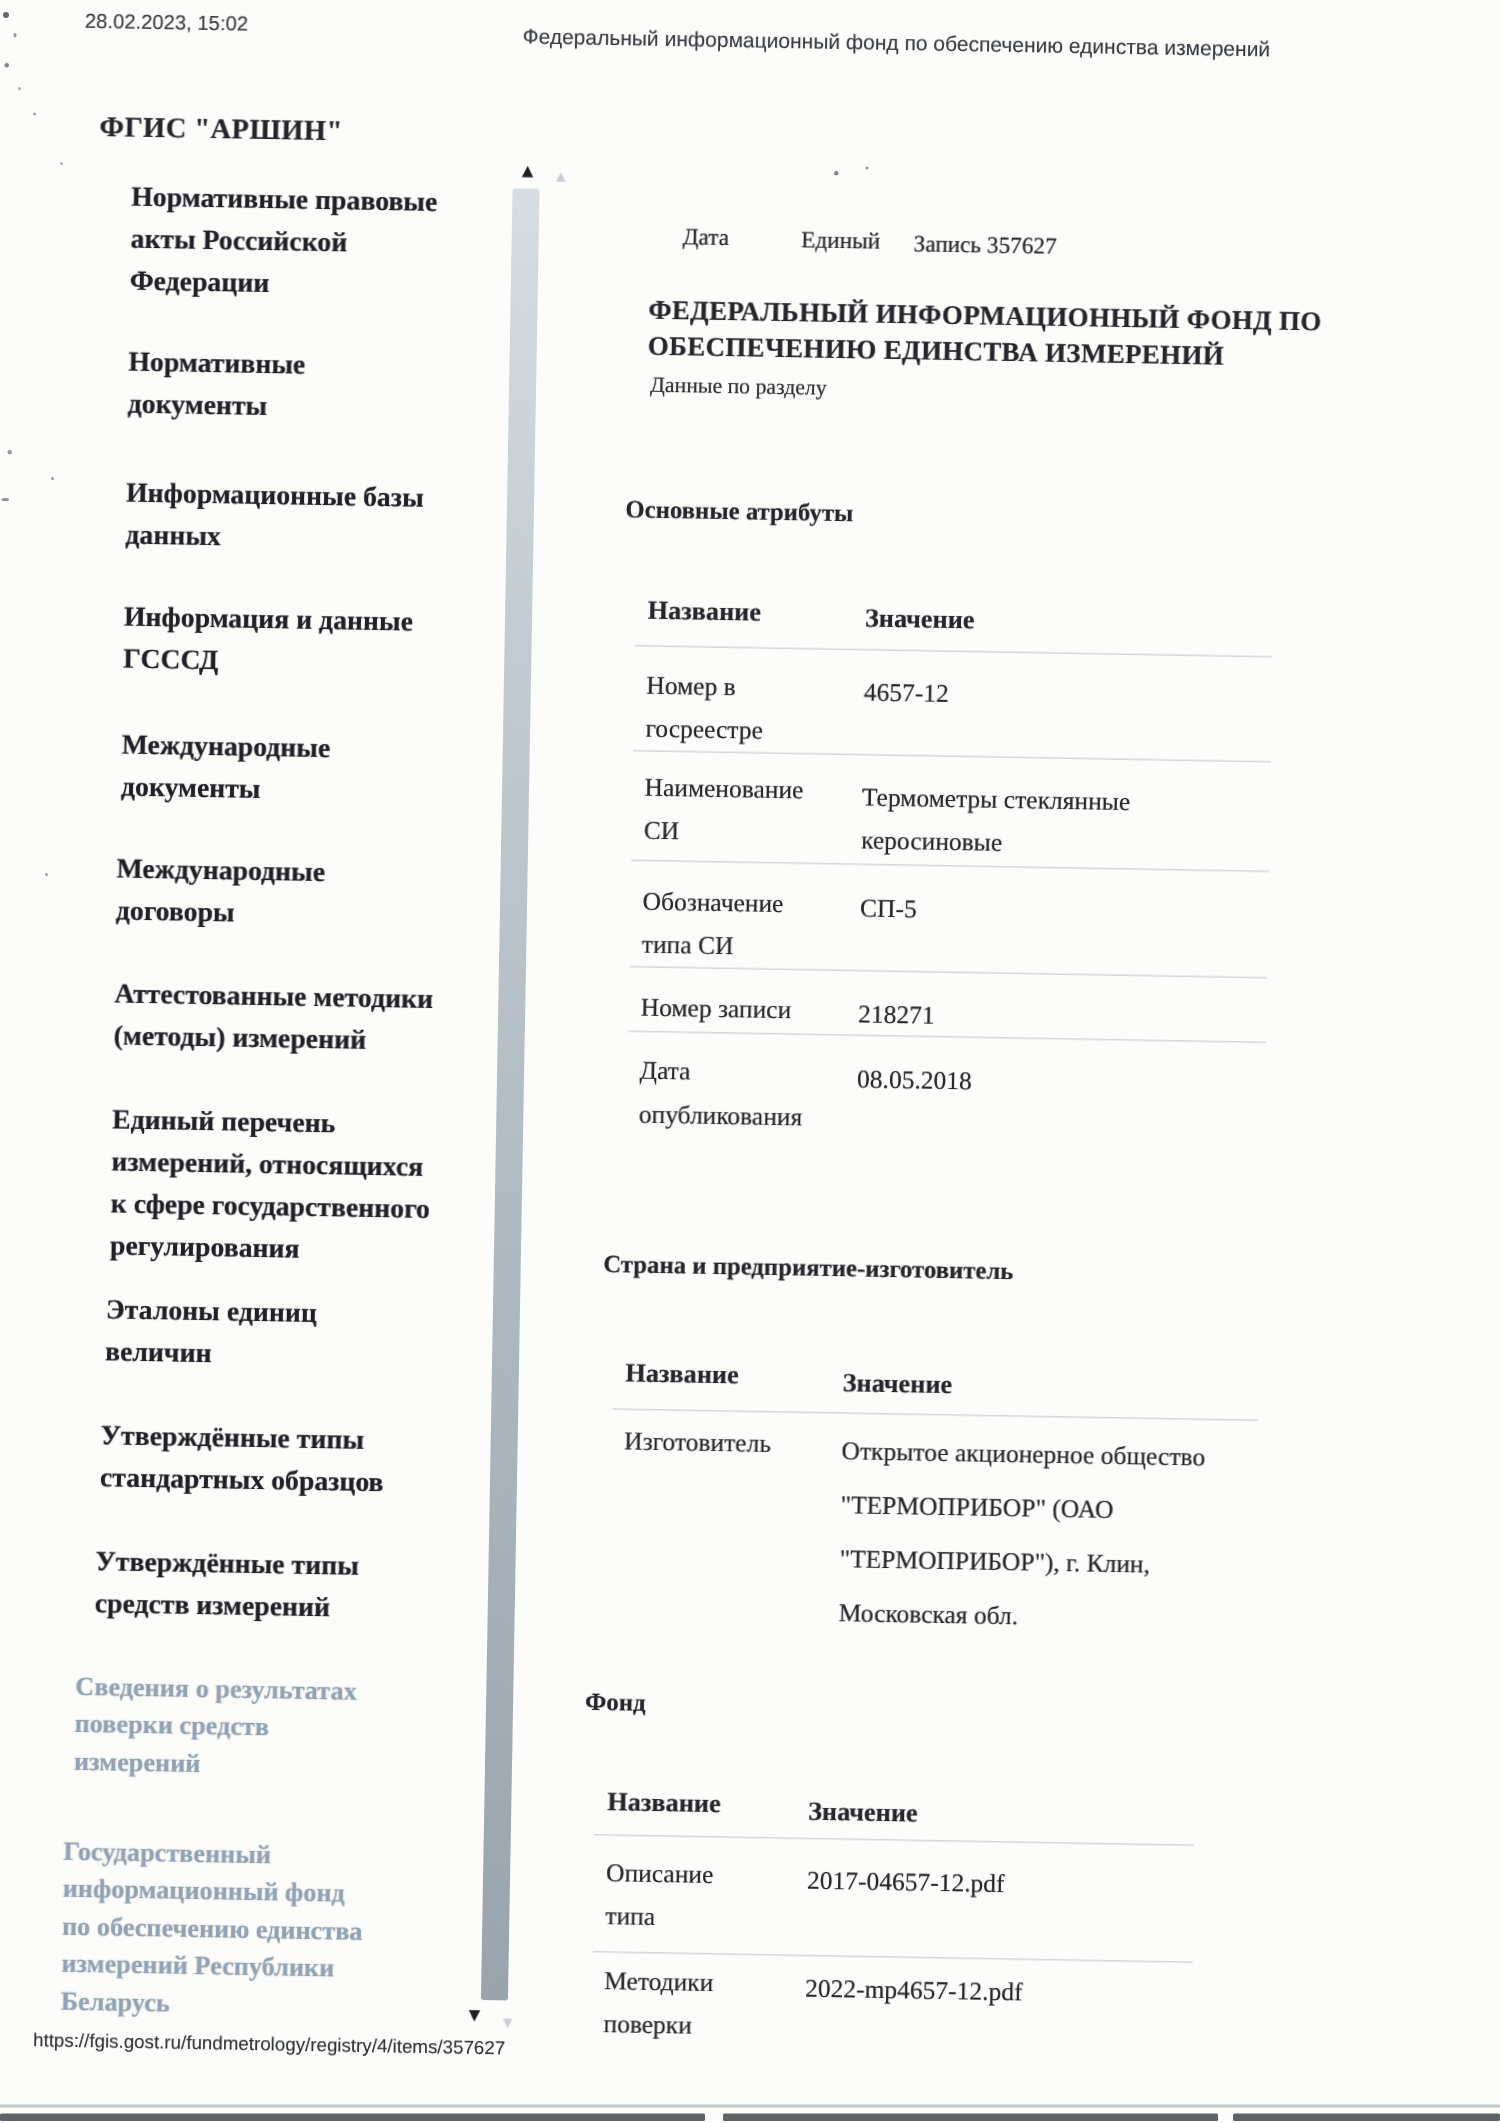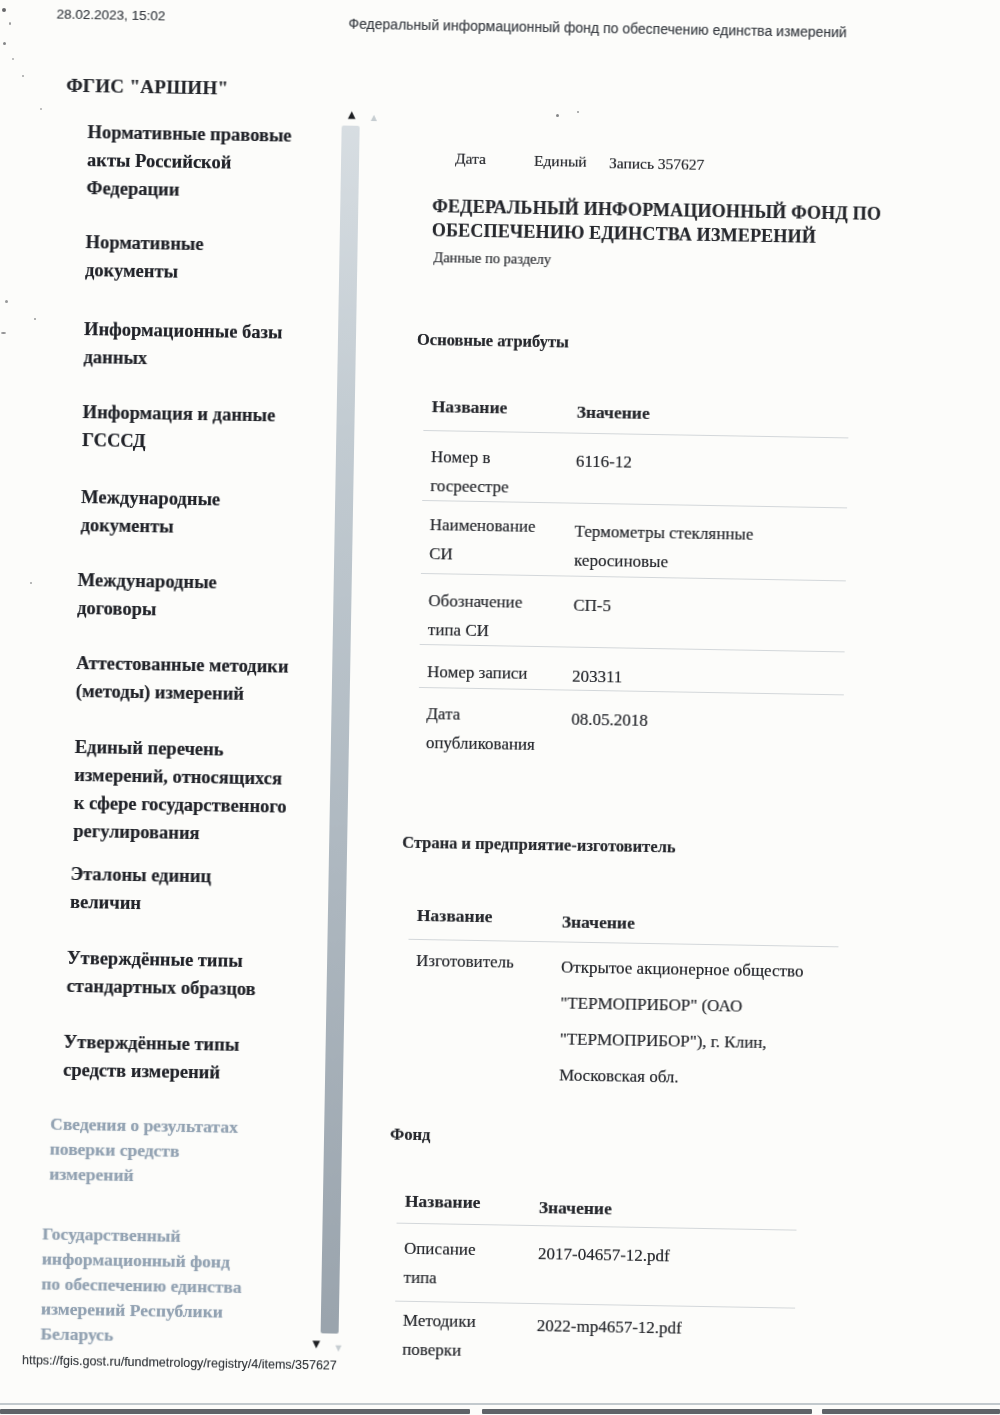--- a/index.html
+++ b/index.html
@@ -122,33 +122,33 @@
       <div class="main-subtitle serif" style="left:6px;top:106px">Данные по разделу</div>
     </div>
 
     <section class="sec" style="left:411px;top:327px;width:470px;height:440px">
       <h3 class="sec-heading serif">Основные атрибуты</h3>
       <div class="th serif" style="left:16px;top:66px">Название</div>
       <div class="th serif" style="left:161px;top:69px">Значение</div>
       <div class="sep" style="left:8px;top:100px;width:425px"></div>
       <div class="cell serif prewrap" style="left:16px;top:112px">Номер в
 госреестре</div>
-      <div class="cell serif" style="left:161px;top:114px">6116-12</div>
+      <div class="cell serif" style="left:161px;top:114px">4657-12</div>
       <div class="sep" style="left:8px;top:170px;width:425px"></div>
       <div class="cell serif prewrap" style="left:16px;top:180px">Наименование
 СИ</div>
       <div class="cell serif prewrap" style="left:161px;top:184px">Термометры стеклянные
 керосиновые</div>
       <div class="sep" style="left:8px;top:243px;width:425px"></div>
       <div class="cell serif prewrap" style="left:16px;top:256px">Обозначение
 типа СИ</div>
       <div class="cell serif" style="left:161px;top:258px">СП-5</div>
       <div class="sep" style="left:8px;top:314px;width:425px"></div>
       <div class="cell serif" style="left:16px;top:327px">Номер записи</div>
-      <div class="cell serif" style="left:161px;top:329px">203311</div>
+      <div class="cell serif" style="left:161px;top:329px">218271</div>
       <div class="sep" style="left:8px;top:357px;width:425px"></div>
       <div class="cell serif prewrap" style="left:16px;top:369px">Дата
 опубликования</div>
       <div class="cell serif" style="left:161px;top:372px">08.05.2018</div>
     </section>
 
     <section class="sec" style="left:405px;top:830px;width:480px;height:270px">
       <h3 class="sec-heading serif">Страна и предприятие-изготовитель</h3>
       <div class="th serif" style="left:16px;top:72px">Название</div>
       <div class="th serif" style="left:161px;top:76px">Значение</div>

